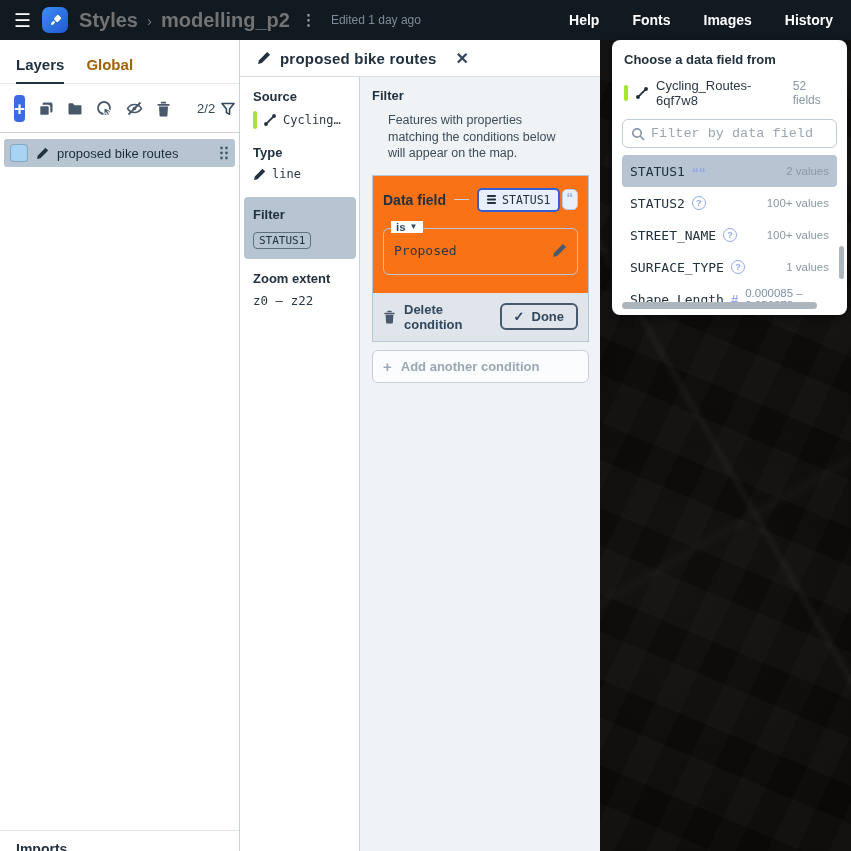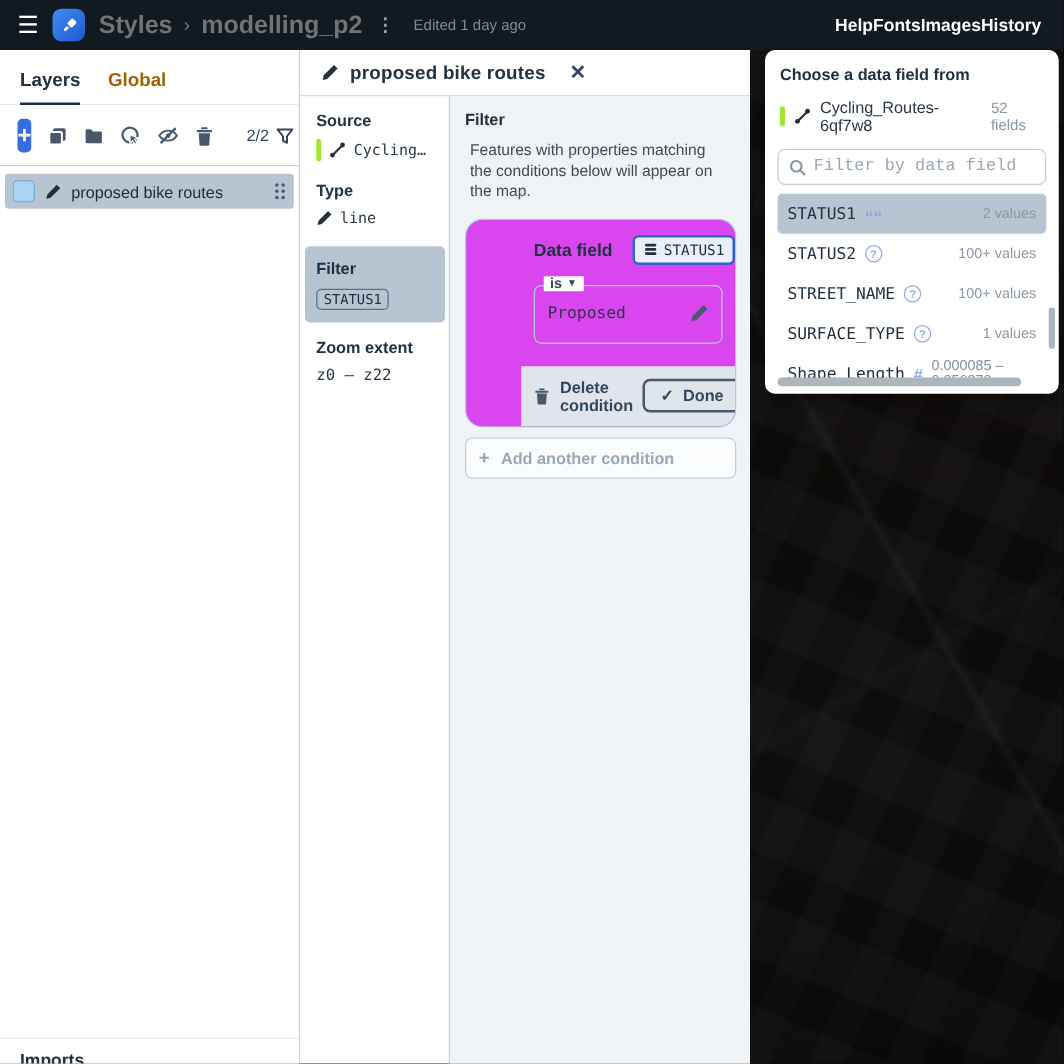--- a/index.html
+++ b/index.html
@@ -10,21 +10,21 @@
   
   .topbar { position:absolute; left:0; top:0; right:0; height:40px; background:#111a20;
             display:flex; align-items:center; padding:0 18px 0 14px; gap:11px; z-index:30; }
   .hamburger { color:#fff; font-size:19px; cursor:pointer; line-height:1; }
   .app-icon { width:26px; height:26px; border-radius:7px; background:linear-gradient(135deg,#3e8ef4,#2058d0);
               display:flex; align-items:center; justify-content:center; flex:0 0 auto; }
   .crumb { color:#737373; font-weight:700; font-size:20px; }
   .crumb-sep { color:#6b7a87; font-size:15px; margin:0 -2px; }
   .kebab { color:#93a1ad; font-size:15px; font-weight:700; letter-spacing:0; cursor:pointer; }
   .edited { color:#7d8b99; font-size:12px; margin-left:4px; }
-  .topnav { margin-left:auto; display:flex; }
+  .topnav { margin-left:auto; display:flex; gap:33px; }
   .topnav span { color:#fff; font-weight:700; font-size:14px; cursor:pointer; }
 
   
   .map { position:absolute; left:600px; top:40px; right:0; bottom:0;
     background-color:#0b0908;
     background-image:
       linear-gradient(60deg, transparent 47.6%, rgba(255,255,255,0.035) 48.6%, transparent 49.6%),
       linear-gradient(150deg, transparent 58%, rgba(255,255,255,0.02) 59%, transparent 60%),
       repeating-linear-gradient(115deg, rgba(255,255,255,0.016) 0 26px, rgba(0,0,0,0) 26px 55px),
       repeating-linear-gradient(23deg, rgba(255,255,255,0.02) 0 44px, rgba(0,0,0,0) 44px 79px),
@@ -75,22 +75,22 @@
   .side-label { font-size:13px; font-weight:700; color:#22313f; margin:0 0 7px 13px; }
   .side-row { display:flex; align-items:center; gap:6px; margin:0 0 16px 13px; }
   .side-val { font-size:12px; color:#2a3845; }
   .lime-bar { width:4px; height:18px; border-radius:2px; background:#a5e632; flex:0 0 auto; }
   .filter-block { background:#b7c4d1; border-radius:4px; margin:0 3px 12px 4px; padding:10px 0 10px 9px; cursor:pointer; }
   .filter-block .side-label { margin:0 0 8px 0; }
   .badge { display:inline-block; border:1px solid #5f7181; border-radius:4px; padding:1px 5px;
            font-size:11px; color:#22313f; }
   .ed-main { flex:1; background:#eff3f6; padding:11px 11px 0 12px; overflow:hidden; }
   .f-heading { font-size:13px; font-weight:700; color:#22313f; }
-  .f-desc { font-size:12.5px; color:#3c4c59; line-height:1.33; margin:9px 4px 13px; max-width:215px; }
-  .cond-card { background:#d946ef; border:1px solid #b9c6d6; border-radius:14px; overflow:hidden;padding-left:44px; }
+  .f-desc { font-size:12.5px; color:#3c4c59; line-height:1.33; margin:9px 16px 13px; max-width:215px; }
+  .cond-card { background:#f97316; border:1px solid #b9c6d6; border-radius:0; overflow:hidden; }
   .cond-top { padding:12px 10px 18px; }
   .df-row { display:flex; align-items:center; gap:8px; }
   .df-label { font-size:14px; font-weight:700; color:#22313f; white-space:nowrap; }
   .df-connector { flex:1; border-top:1px solid #c9d3dc; }
   .chip-group { display:flex; align-items:center; gap:2px; }
   .chip-main { display:flex; align-items:center; gap:5px; border:2px solid #3560d2; background:#e9effc;
                border-radius:5px; padding:3px 7px; font-size:11.5px; color:#22313f; cursor:pointer; }
   .chip-quote { border:1px solid #bcc9ec; background:#e9effc; border-radius:5px; color:#93a9e6;
                 padding:0px 4px 2px; font-weight:700; font-size:13px; line-height:1.3; cursor:pointer; }
   .is-fieldset { margin-top:16px; border:1px solid #b9c6d6; border-radius:6px; padding:14px 10px 16px;

